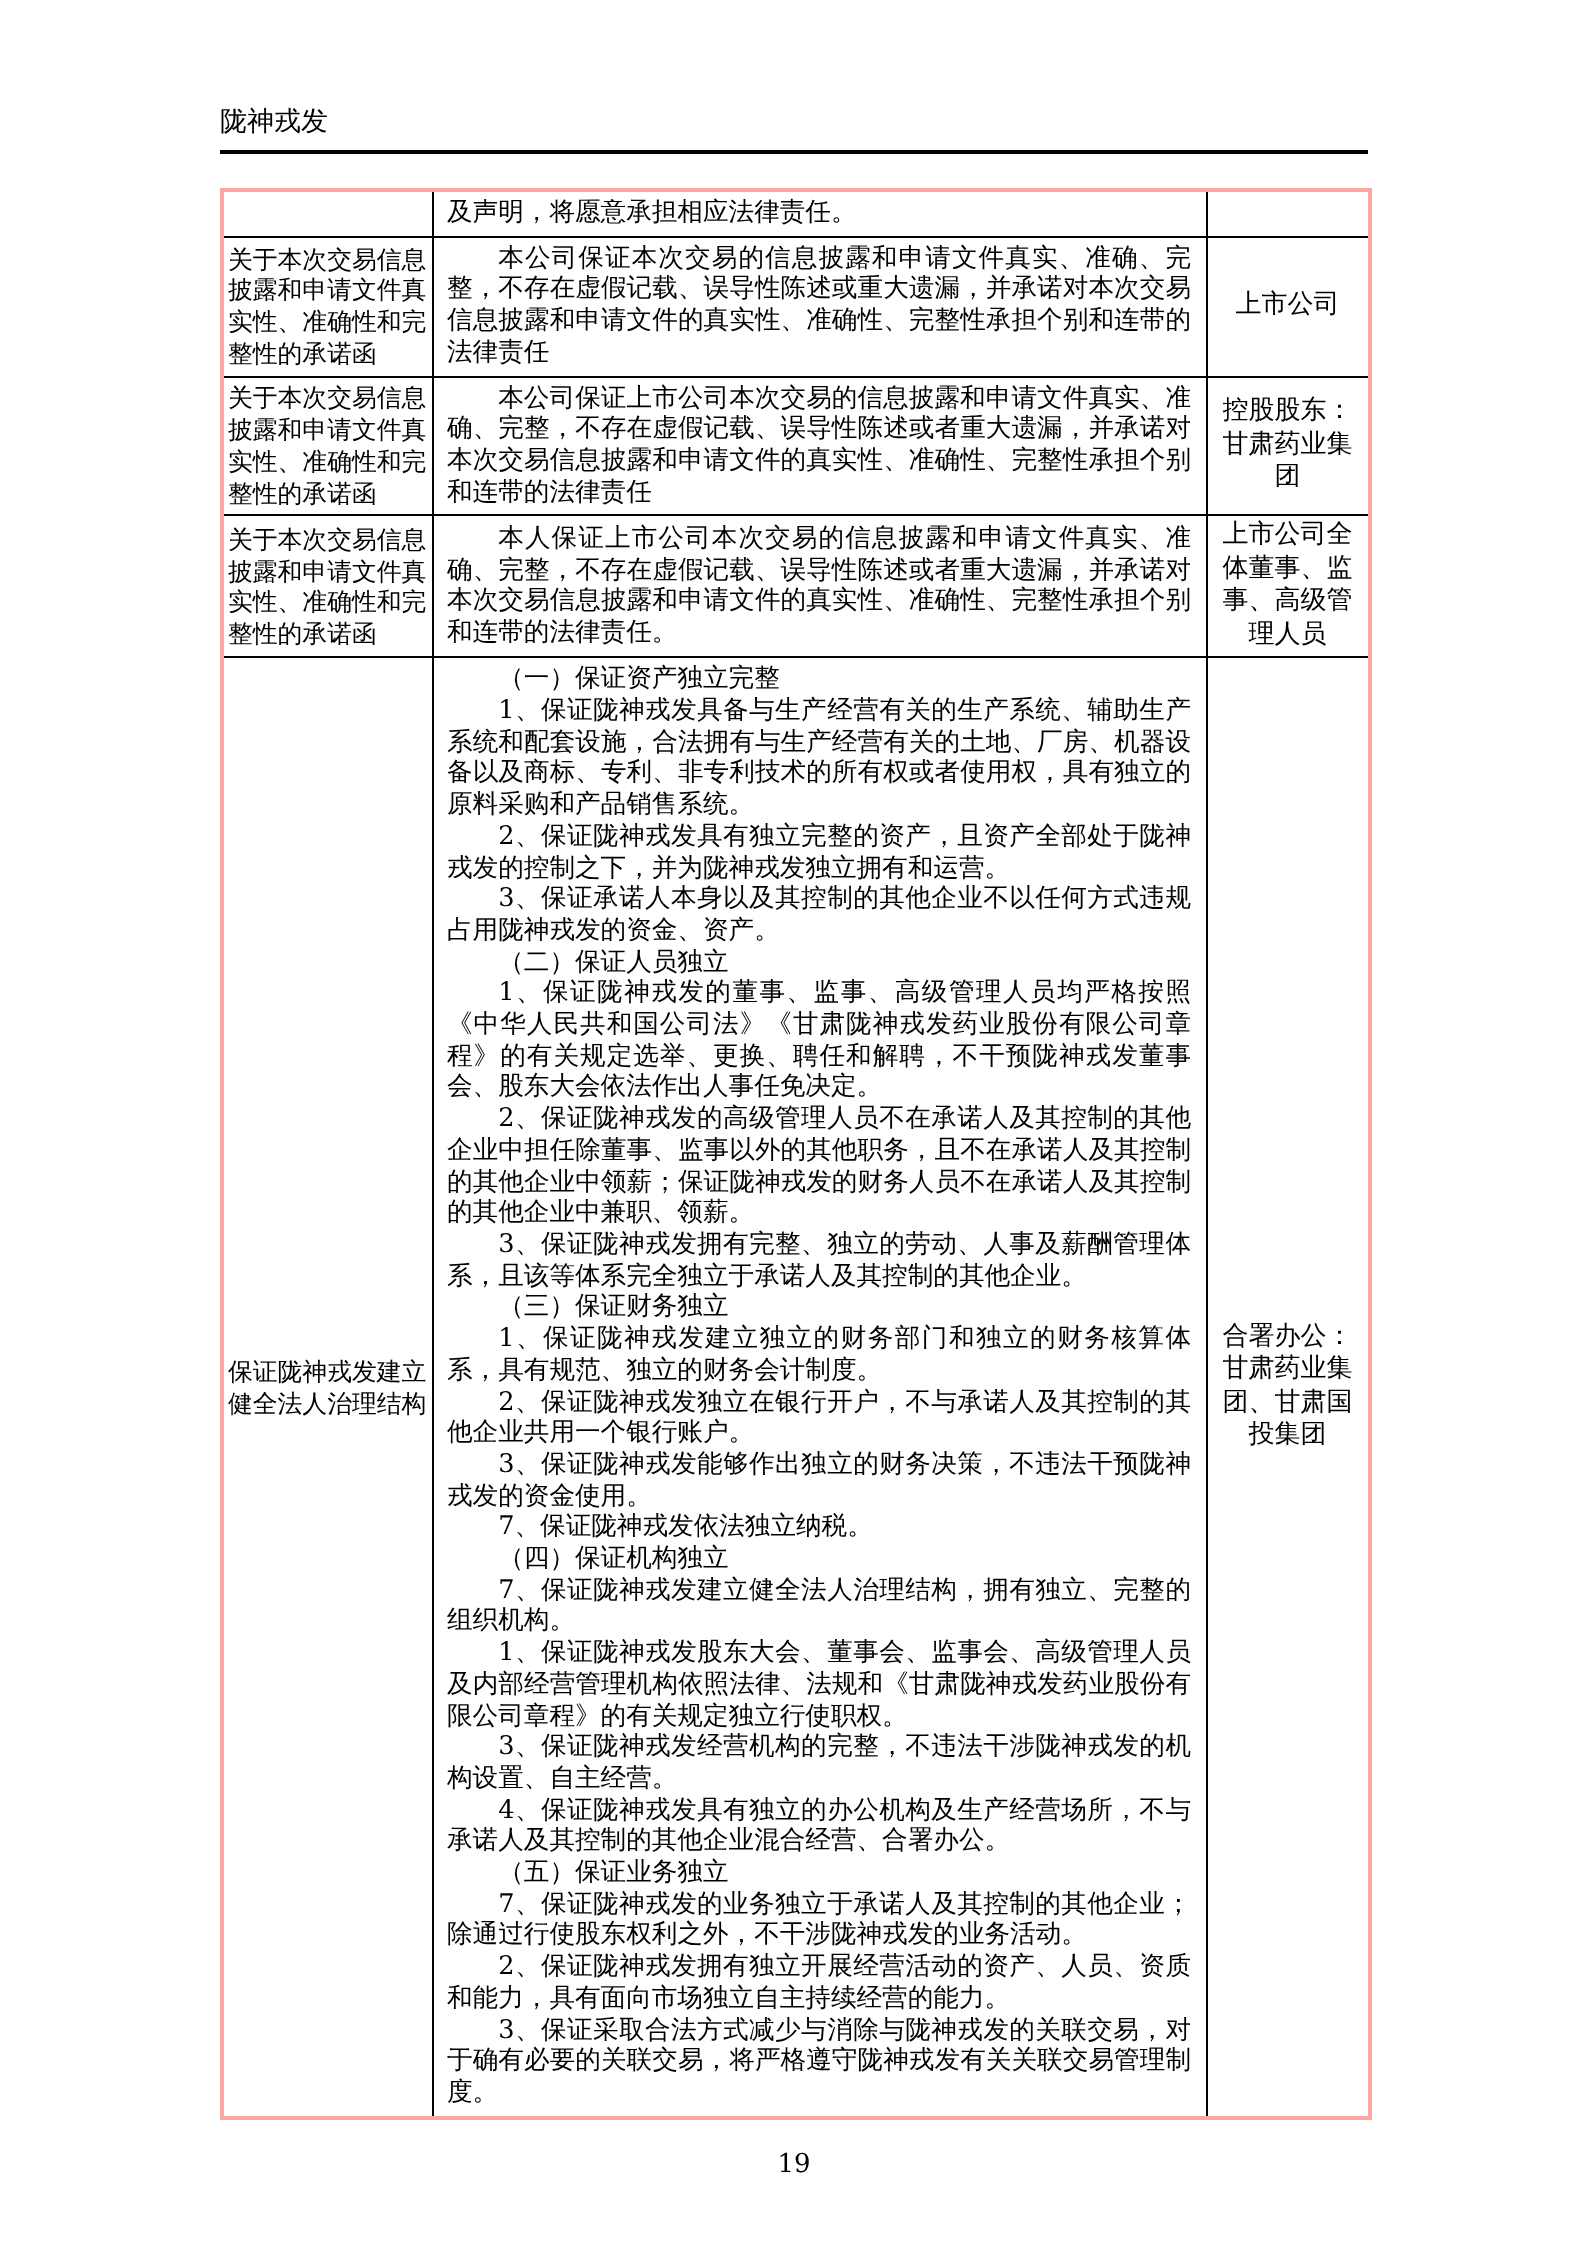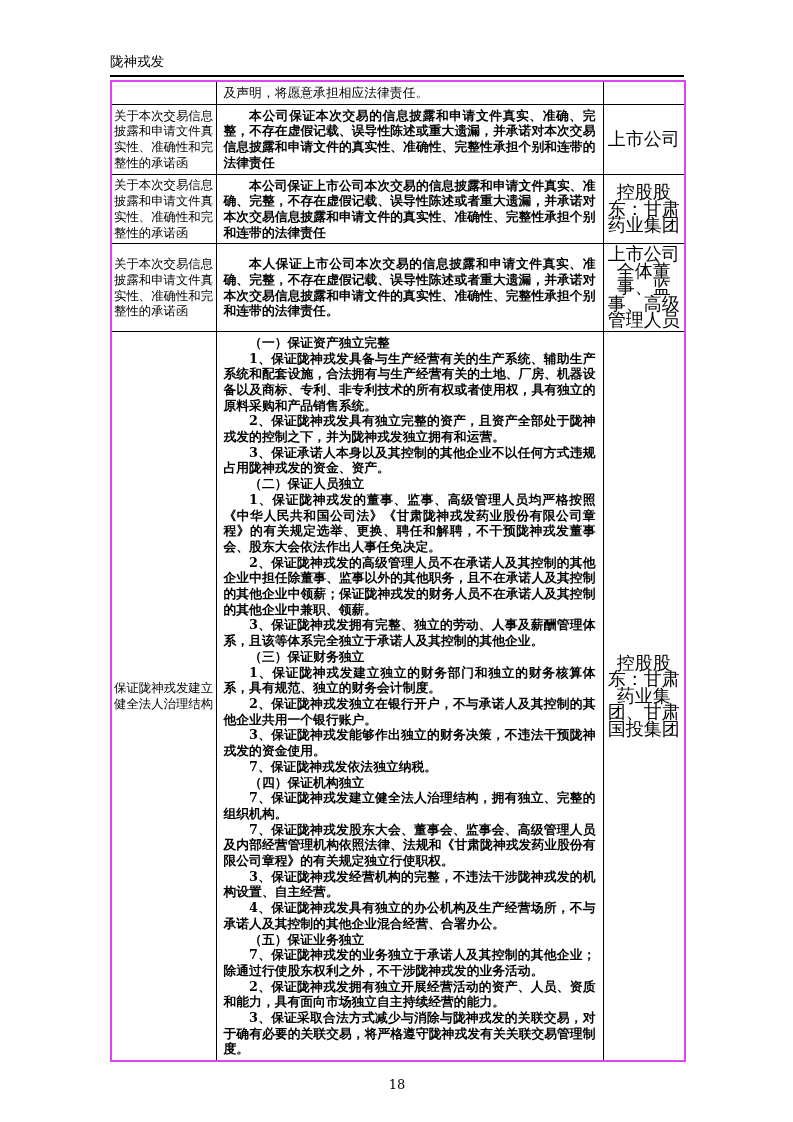--- a/index.html
+++ b/index.html
@@ -19,22 +19,22 @@
     padding-bottom: 5px;
     font-size: 13.5px;
     line-height: 18px;
     white-space: nowrap;
   }
 
   table.doc-table {
     border-collapse: collapse;
     table-layout: fixed;
     width: 574px;
-    margin-top: 3px;
-    border: 2px solid #d946ef;
+    margin-top: 17px;
+    border: 2px solid #fca5a5;
   }
   .doc-table td {
     border: 1px solid #000;
     vertical-align: middle;
   }
   td.cell-title {
     width: 105px;
     text-align: left;
     font-size: 12.4px;
     line-height: 15.8px;
@@ -43,25 +43,25 @@
   td.cell-content {
     width: 387px;
     font-size: 12.8px;
     line-height: 15.7px;
     padding: 3px 7px;
   }
   td.cell-content p.para {
     text-align: justify;
     text-justify: inter-ideograph;
   }
-  td.cell-content p.para.indent { text-indent: 2em; font-weight: bold; }
+  td.cell-content p.para.indent { text-indent: 2em; }
   td.cell-party {
     width: 82px;
     text-align: center;
-    font-size: 18px;
+    font-size: 13px;
     line-height: 16.5px;
     padding: 2px 4px;
   }
 
   .page-footer {
     margin-top: 15px;
     text-align: center;
     font-size: 13px;
   }
 </style>
@@ -114,29 +114,29 @@
             <p class="para indent">1、保证陇神戎发的董事、监事、高级管理人员均严格按照《中华人民共和国公司法》《甘肃陇神戎发药业股份有限公司章程》的有关规定选举、更换、聘任和解聘，不干预陇神戎发董事会、股东大会依法作出人事任免决定。</p>
             <p class="para indent">2、保证陇神戎发的高级管理人员不在承诺人及其控制的其他企业中担任除董事、监事以外的其他职务，且不在承诺人及其控制的其他企业中领薪；保证陇神戎发的财务人员不在承诺人及其控制的其他企业中兼职、领薪。</p>
             <p class="para indent">3、保证陇神戎发拥有完整、独立的劳动、人事及薪酬管理体系，且该等体系完全独立于承诺人及其控制的其他企业。</p>
             <p class="para indent">（三）保证财务独立</p>
             <p class="para indent">1、保证陇神戎发建立独立的财务部门和独立的财务核算体系，具有规范、独立的财务会计制度。</p>
             <p class="para indent">2、保证陇神戎发独立在银行开户，不与承诺人及其控制的其他企业共用一个银行账户。</p>
             <p class="para indent">3、保证陇神戎发能够作出独立的财务决策，不违法干预陇神戎发的资金使用。</p>
             <p class="para indent">7、保证陇神戎发依法独立纳税。</p>
             <p class="para indent">（四）保证机构独立</p>
             <p class="para indent">7、保证陇神戎发建立健全法人治理结构，拥有独立、完整的组织机构。</p>
-            <p class="para indent">7、保证陇神戎发股东大会、董事会、监事会、高级管理人员及内部经营管理机构依照法律、法规和《甘肃陇神戎发药业股份有限公司章程》的有关规定独立行使职权。</p>
+            <p class="para indent">1、保证陇神戎发股东大会、董事会、监事会、高级管理人员及内部经营管理机构依照法律、法规和《甘肃陇神戎发药业股份有限公司章程》的有关规定独立行使职权。</p>
             <p class="para indent">3、保证陇神戎发经营机构的完整，不违法干涉陇神戎发的机构设置、自主经营。</p>
             <p class="para indent">4、保证陇神戎发具有独立的办公机构及生产经营场所，不与承诺人及其控制的其他企业混合经营、合署办公。</p>
             <p class="para indent">（五）保证业务独立</p>
             <p class="para indent">7、保证陇神戎发的业务独立于承诺人及其控制的其他企业；除通过行使股东权利之外，不干涉陇神戎发的业务活动。</p>
             <p class="para indent">2、保证陇神戎发拥有独立开展经营活动的资产、人员、资质和能力，具有面向市场独立自主持续经营的能力。</p>
             <p class="para indent">3、保证采取合法方式减少与消除与陇神戎发的关联交易，对于确有必要的关联交易，将严格遵守陇神戎发有关关联交易管理制度。</p>
           </td>
-          <td class="cell-party">控股股东：甘肃药业集团、甘肃国投集团</td>
+          <td class="cell-party">合署办公：甘肃药业集团、甘肃国投集团</td>
         </tr>
       </tbody>
   </table>
 
   <div class="page-footer">
-    <span>18</span>
+    <span>19</span>
   </div>
 </div>
 
 </body></html>

